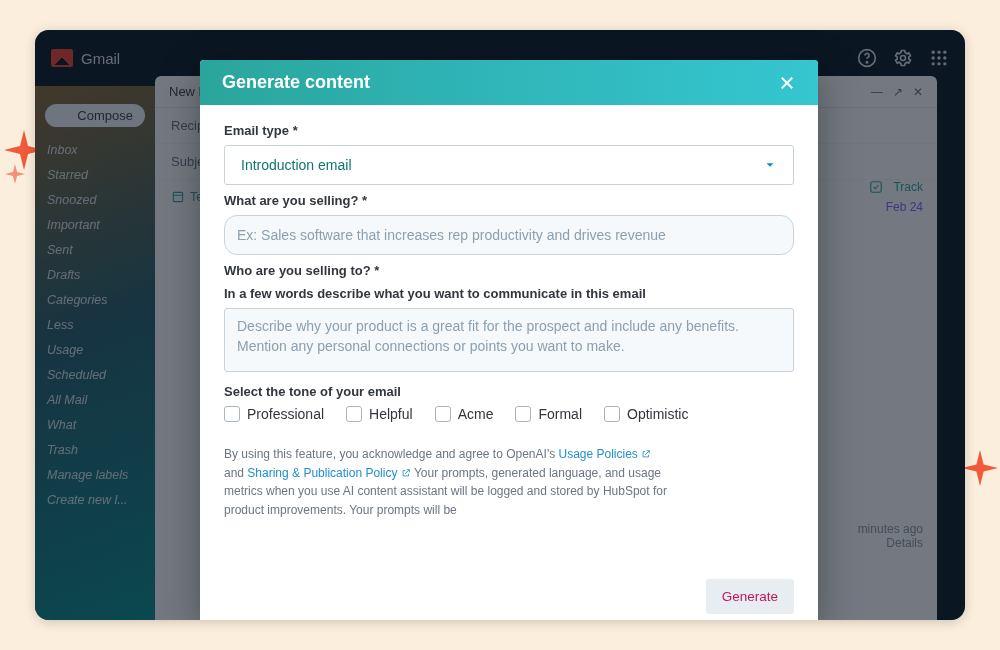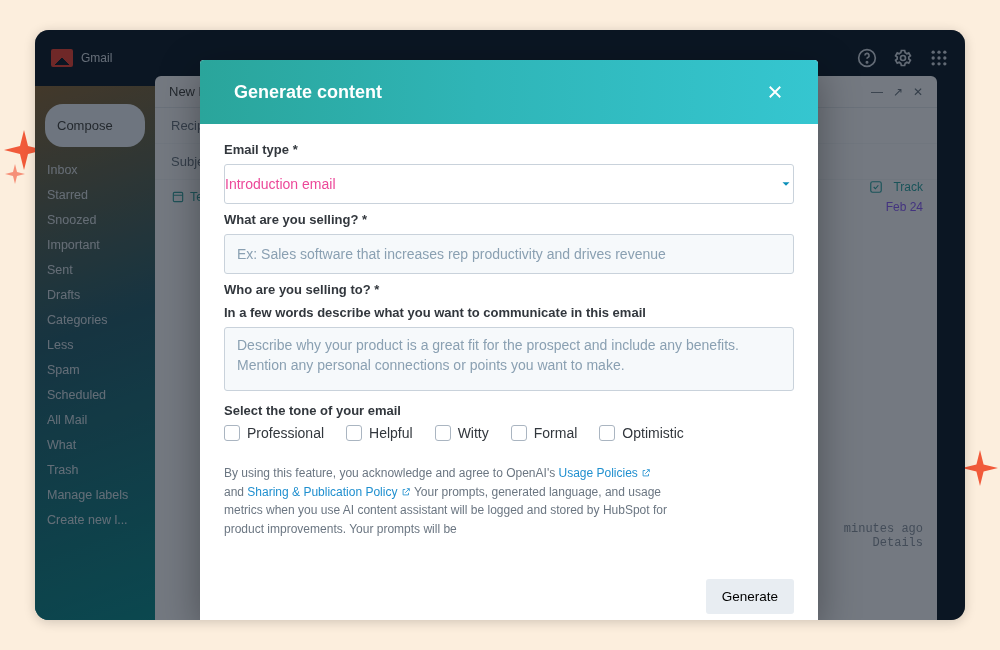--- a/index.html
+++ b/index.html
@@ -22,40 +22,40 @@
     box-shadow: 0 2px 12px rgba(0,0,0,0.18);
   }
   .dim { position: absolute; inset: 0; background: rgba(10,18,30,0.55); z-index: 4; }
 
   
   .gm-header {
     position: absolute; top: 0; left: 0; right: 0; height: 56px;
     display: flex; align-items: center; justify-content: space-between;
     padding: 0 16px; color: #d4dbe6; z-index: 2;
   }
-  .gm-logo { display: flex; align-items: center; gap: 8px; font-size: 12px; font-weight: 500; }
+  .gm-logo { display: flex; align-items: center; gap: 8px; font-size: 15px; font-weight: 500; }
   .gm-logo .m {
     width: 22px; height: 18px; position: relative;
     background: linear-gradient(135deg,#ea4335 0 50%,transparent 50%), linear-gradient(-135deg,#ea4335 0 50%,transparent 50%);
     border: 2px solid #ea4335; border-radius: 2px;
   }
   .gm-icons { display: flex; align-items: center; gap: 16px; }
   .gm-icon { width: 20px; height: 20px; color: #cfd6e0; }
 
   .gm-sidebar {
     position: absolute; top: 56px; left: 0; width: 130px; bottom: 0;
     background: linear-gradient(180deg, rgba(11,27,42,0.2), rgba(11,27,42,0.2)), linear-gradient(160deg,#a97a3e 0%, #2e6e7e 45%, #0ea5a5 100%);
     z-index: 1; padding-top: 8px;
   }
   .compose-btn {
-    margin: 10px 10px 14px 10px; padding: 14px 12px;
+    margin: 10px 10px 14px 10px; padding: 4px 12px;
     background: #e9eef5; color: #444; border-radius: 18px;
-    font-size: 13px; width: 100px; text-align: left;
-  }
-  .gm-nav { display: flex; flex-direction: column; gap: 11px; padding: 2px 12px; }
+    font-size: 13px; width: 100px; text-align: right;
+  }
+  .gm-nav { display: flex; flex-direction: column; gap: 11px; padding: 2px 12px; font-style: italic; }
   .gm-nav-item { color: #e4e9f1; font-size: 12.5px; opacity: 0.9; }
 
   
   .compose-win {
     position: absolute; top: 46px; left: 120px; right: 28px; bottom: 0;
     background: #f5f7fb; border-radius: 6px 6px 0 0; z-index: 3;
   }
   .cw-header {
     display: flex; align-items: center; justify-content: space-between;
     padding: 8px 14px; font-size: 13px; color: #444;
@@ -64,66 +64,66 @@
   .cw-winicons { display: flex; gap: 10px; color: #6a7481; font-size: 12px; }
   .cw-row { padding: 10px 16px; font-size: 13px; color: #6a7481; border-bottom: 1px solid #edf0f4; }
   .cw-toolbar { padding: 10px 16px; display: flex; gap: 14px; font-size: 12.5px; color: #3aa0a0; }
   .cw-tool { display: flex; align-items: center; gap: 5px; }
   .cw-tool .ico { width: 14px; height: 14px; }
   .cw-right {
     position: absolute; top: 104px; right: 14px; display: flex; flex-direction: column; align-items: flex-end; gap: 6px;
     font-size: 12px; color: #6a7481;
   }
   .track { display: flex; align-items: center; gap: 10px; color: #2fa3a3; }
-  .right-meta { position: absolute; right: 14px; bottom: 70px; text-align: right; font-size: 12px; color: #8a92a0; font-family: Liberation Mono, monospace; }
+  .right-meta { position: absolute; right: 14px; bottom: 70px; text-align: right; font-size: 12px; color: #8a92a0; }
 
   
   .modal {
     position: absolute; z-index: 10;
     top: 30px; left: 165px; width: 618px; height: calc(100% - 30px);
     background: #fff; border-radius: 4px 4px 0 0;
     box-shadow: 0 12px 40px rgba(0,0,0,0.35);
     display: flex; flex-direction: column; overflow: hidden;
   }
   .m-title {
-    height: 64px; display: flex; align-items: center; justify-content: space-between;
-    padding: 0 34px;
+    height: 45px; display: flex; align-items: center; justify-content: space-between;
+    padding: 0 22px;
     background: linear-gradient(90deg, #2aa59b 0%, #2fb5b7 45%, #35c6d0 100%);
     color: #fff; font-size: 18px; font-weight: 600; gap: 38px;
   }
   .m-close { cursor: pointer; width: 18px; height: 18px; color: #fff; }
   .m-body { padding: 18px 24px 0 24px; overflow: hidden; flex: 1; }
   .fld { margin-bottom: 8px; }
   .fld-label { font-size: 13px; font-weight: 600; color: #32373d; margin-bottom: 7px; }
   .select {
     width: 100%; height: 40px; border: 1px solid #c9d2db; border-radius: 3px;
     display: flex; align-items: center; justify-content: space-between;
-    padding: 0 0; font-size: 14px; color: #ec4899; background: #fff;
+    padding: 0 16px; font-size: 14px; color: #0f766e; background: #fff;
   }
   .caret { color: #0b8fb9; }
   .input {
-    width: 100%; height: 40px; border: 1px solid #c9d2db; border-radius: 3px;
+    width: 100%; height: 40px; border: 1px solid #c9d2db; border-radius: 13px;
     padding: 0 12px; font-size: 14px; color: #32373d; background: #f6f9fb;
   }
   .input::placeholder { color: #8aa0b2; }
   .ta {
     width: 100%; height: 64px; border: 1px solid #c9d2db; border-radius: 3px;
     padding: 8px 12px; font-size: 14px; color: #32373d; background: #f6f9fb;
     resize: none; font-family: inherit; line-height: 1.4;
   }
   .ta::placeholder { color: #8aa0b2; }
   .tone-row { display: flex; gap: 22px; margin-top: 2px; }
   .chk { display: flex; align-items: flex-end; gap: 7px; font-size: 14px; color: #32373d; }
   .box { width: 16px; height: 16px; border: 1.5px solid #aab5c1; border-radius: 3px; background: #fff; }
   .legal { font-size: 12px; color: #6b7682; line-height: 1.55; margin-top: 23px; padding-right: 120px; }
   .legal a { color: #1f8fcf; text-decoration: none; }
   .extlink { display: inline-block; vertical-align: -1px; }
   .gen-btn {
     position: absolute; right: 24px; bottom: 6px;
-    background: #e8edf2; color: #000000; border-radius: 3px;
+    background: #e8edf2; color: #be185d; border-radius: 3px;
     padding: 10px 16px; font-size: 13.5px;
   }
 </style>
 </head>
 <body>
 
 <div class="frame">
 
   <div class="sparkle" style="left:4px; top:130px;">
     <svg width="40" height="60" viewBox="0 0 40 60">
@@ -172,21 +172,21 @@
       <div class="compose-btn">Compose</div>
       <div class="gm-nav" id="gmnav">
           <div class="gm-nav-item">Inbox</div>
           <div class="gm-nav-item">Starred</div>
           <div class="gm-nav-item">Snoozed</div>
           <div class="gm-nav-item">Important</div>
           <div class="gm-nav-item">Sent</div>
           <div class="gm-nav-item">Drafts</div>
           <div class="gm-nav-item">Categories</div>
           <div class="gm-nav-item">Less</div>
-          <div class="gm-nav-item">Spam</div>
+          <div class="gm-nav-item">Usage</div>
           <div class="gm-nav-item">Scheduled</div>
           <div class="gm-nav-item">All Mail</div>
           <div class="gm-nav-item">What</div>
           <div class="gm-nav-item">Trash</div>
           <div class="gm-nav-item">Manage labels</div>
           <div class="gm-nav-item">Create new l...</div>
         </div>
     </div>
 
     <div class="compose-win">
@@ -273,21 +273,21 @@
               <label class="chk">
                 <span class="box"></span>
                 <span>Professional</span>
               </label>
               <label class="chk">
                 <span class="box"></span>
                 <span>Helpful</span>
               </label>
               <label class="chk">
                 <span class="box"></span>
-                <span>Witty</span>
+                <span>Acme</span>
               </label>
               <label class="chk">
                 <span class="box"></span>
                 <span>Formal</span>
               </label>
               <label class="chk">
                 <span class="box"></span>
                 <span>Optimistic</span>
               </label>
             </div>

